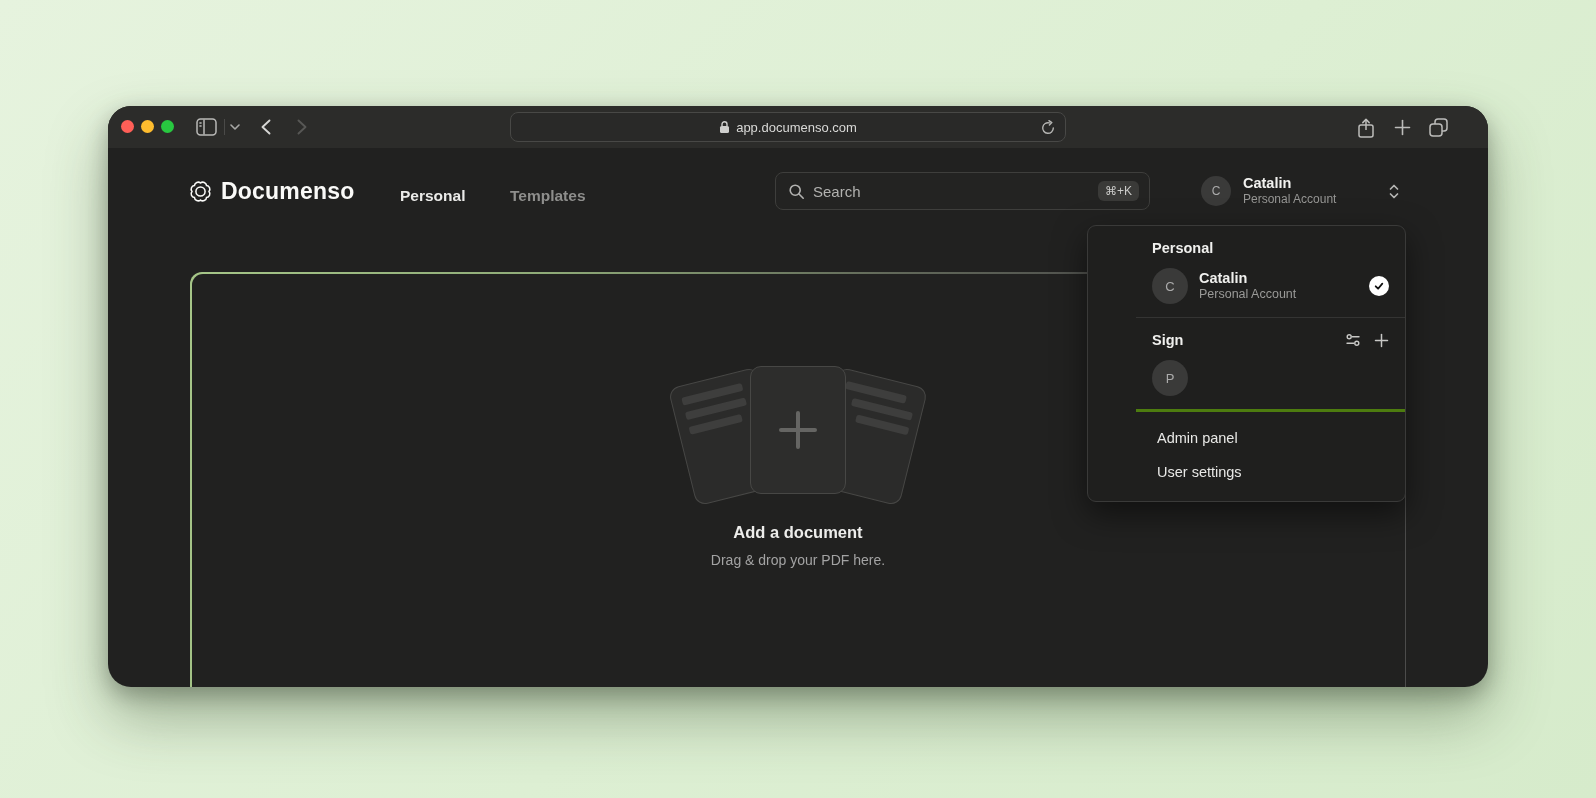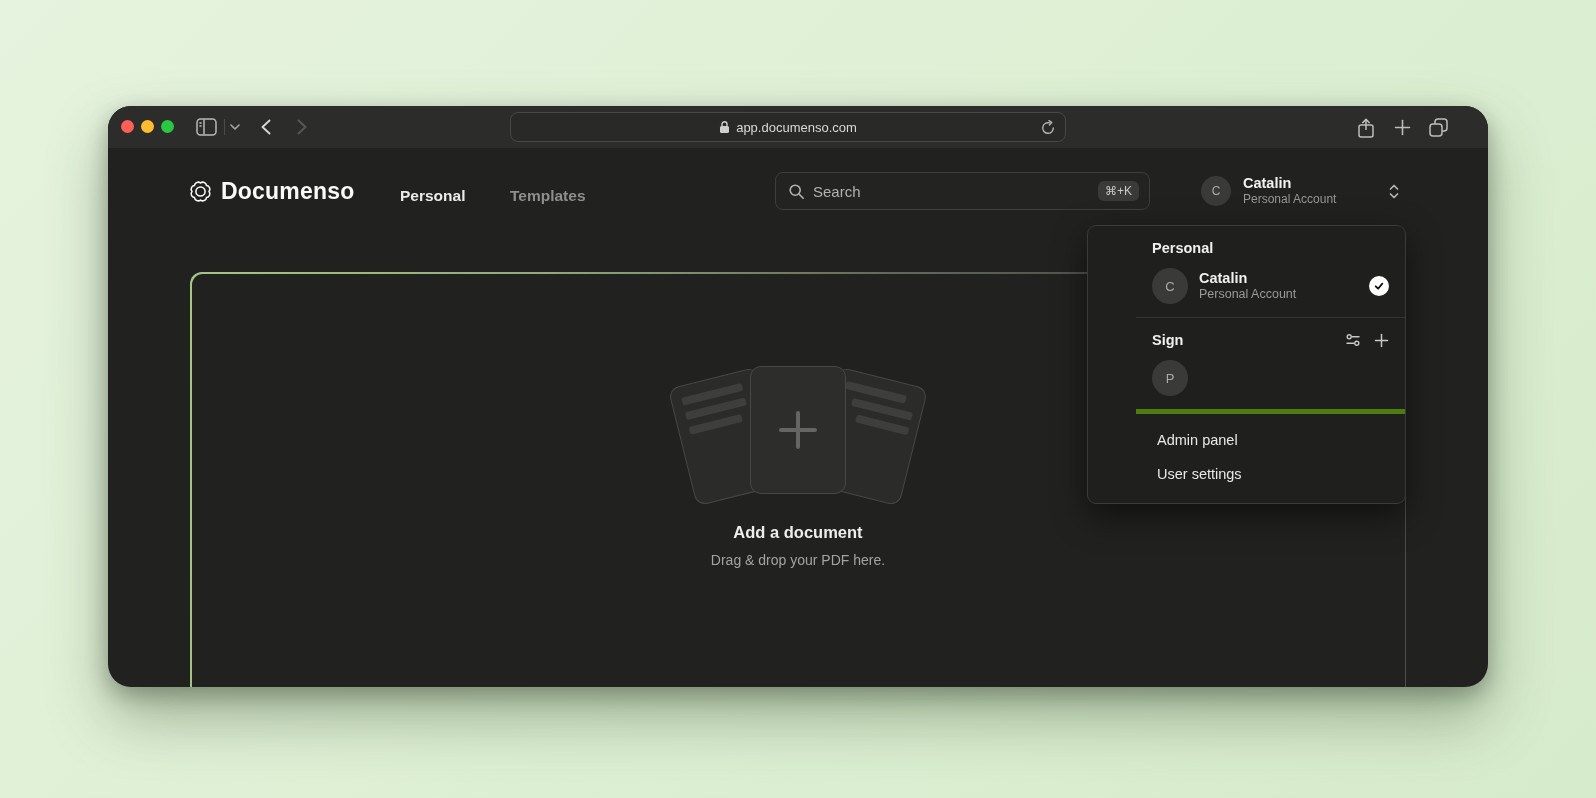--- a/index.html
+++ b/index.html
@@ -78,21 +78,21 @@
   .menu-label-row { display:flex; align-items:center; justify-content:space-between; height:18px; }
   .menu-label { font-size:14.5px; font-weight:bold; color:#f0f0ee; }
   .menu-label-icons { display:flex; align-items:center; gap:13px; }
   .icon-btn { display:flex; align-items:center; justify-content:center; cursor:pointer; }
   .menu-row { display:flex; align-items:center; gap:11px; margin-top:11px; cursor:pointer; }
   .menu-row .names { flex:1; }
   .row-name { font-size:14.5px; font-weight:bold; color:#f0f0ee; line-height:17px; }
   .row-sub { font-size:12.5px; color:#9a9a98; line-height:15px; }
   .check-badge { width:20px; height:20px; border-radius:50%; background:#ffffff;
                  display:flex; align-items:center; justify-content:center; flex:none; }
-  .menu-actions { padding:9px 0 12px; border-top:5px solid #4d7c0f; }
+  .menu-actions { padding:9px 0 12px; border-top:3px solid #4d7c0f; }
   .menu-item { padding:9px 21px; font-size:14.5px; color:#e8e8e6; cursor:pointer; }
   .menu-item.danger { color:#d25151; }
 </style>
 </head>
 <body>
 
 <div class="screen">
   <div class="window">
 
     <div class="titlebar">

